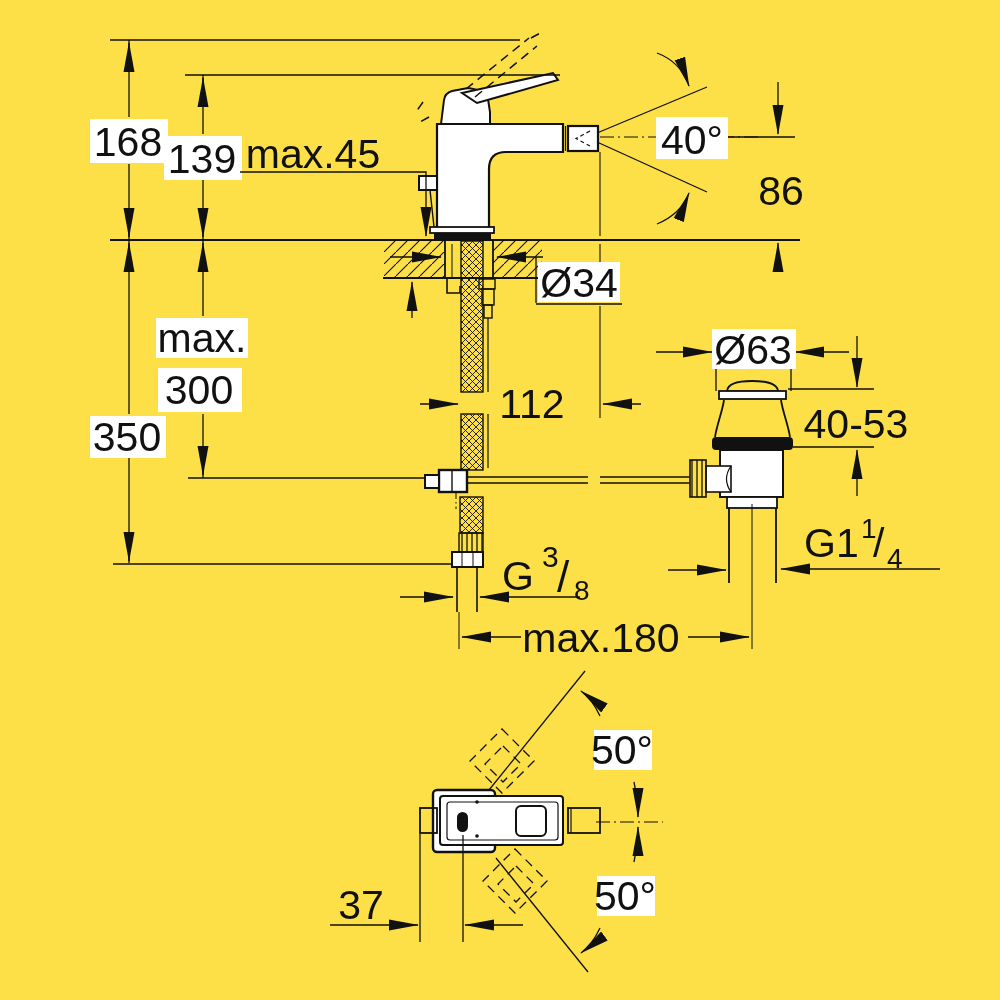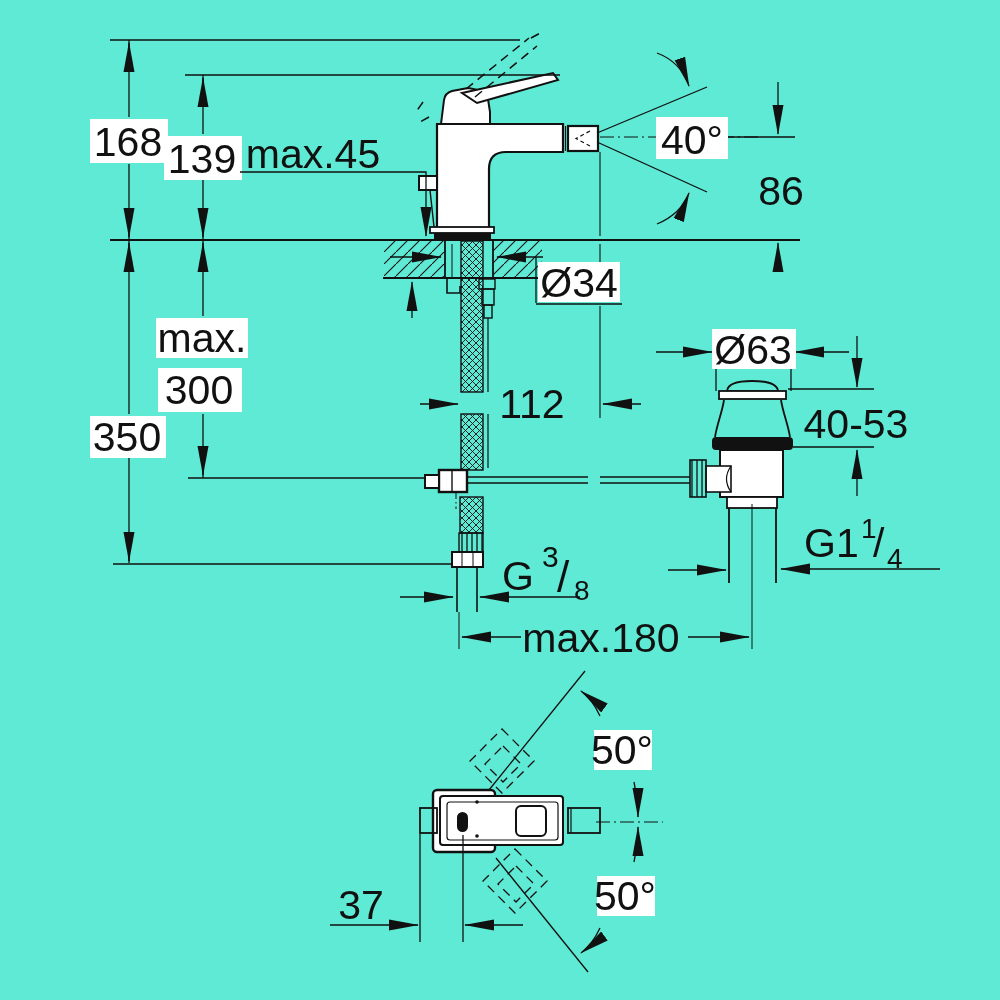--- a/index.html
+++ b/index.html
@@ -1,16 +1,16 @@
 <!DOCTYPE html>
 <html><head>
 <meta charset="utf-8">
 <style>
   html,body{margin:0;padding:0;background:#fff;}
-  .stage{width:1000px;height:1000px;position:relative;background:#5eead4;overflow:hidden;}
+  .stage{width:1000px;height:1000px;position:relative;background:#fde047;overflow:hidden;}
   svg text{font-family:"Liberation Sans","DejaVu Sans",sans-serif;fill:#111;}
   .t40{font-size:41px;}
   .t30{font-size:30px;}
   .t28{font-size:28px;}
   .t44{font-size:44px;}
 </style>
 </head>
 <body>
 
 <div class="stage">

